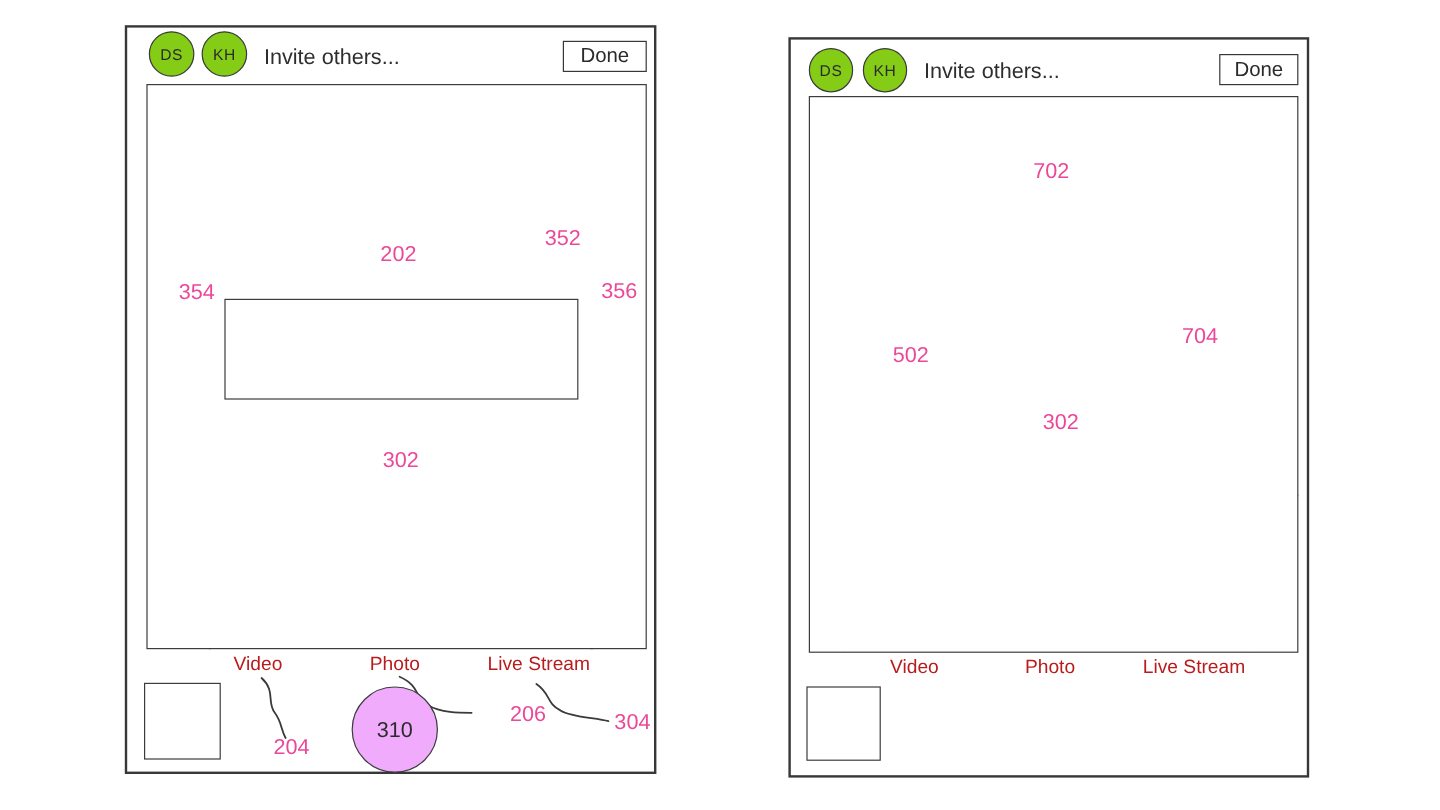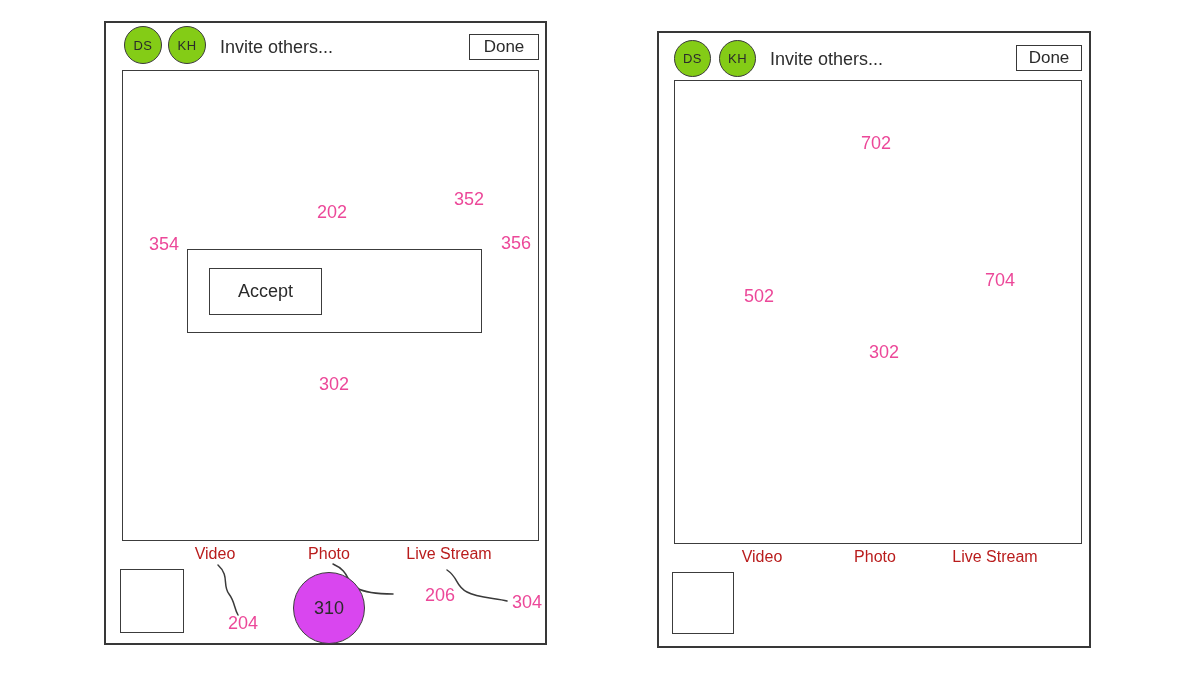--- a/index.html
+++ b/index.html
@@ -10,21 +10,21 @@
   .title{position:absolute;font-size:18px;color:#2e2e2e;white-space:nowrap;}
   .done-btn{position:absolute;border:1.7px solid #383838;display:flex;align-items:center;
     justify-content:center;font-size:17px;background:#fff;box-sizing:border-box;cursor:default;}
   .viewport{position:absolute;border:1.6px solid #3c3c3c;box-sizing:border-box;background:#fff;}
   .ref{position:absolute;transform:translate(-50%,-50%);font-size:18px;color:#ec4899;white-space:nowrap;}
   .mode{position:absolute;transform:translate(-50%,-50%);font-size:16px;color:#b91c1c;white-space:nowrap;}
   .overlay-box{position:absolute;border:1.6px solid #3c3c3c;background:#fff;box-sizing:border-box;}
   .dlg-btn{position:absolute;border:1.6px solid #3c3c3c;background:#fff;display:flex;align-items:center;
     justify-content:center;font-size:18px;box-sizing:border-box;}
   .thumb{position:absolute;border:1.6px solid #3c3c3c;background:#fff;box-sizing:border-box;}
-  .shutter{position:absolute;border:1.6px solid #3c3c3c;border-radius:50%;background:#d946ef;
+  .shutter{position:absolute;border:1.6px solid #3c3c3c;border-radius:50%;background:#f0abfc;
     display:flex;align-items:center;justify-content:center;font-size:18px;box-sizing:border-box;}
   svg.draw{position:absolute;left:0;top:0;pointer-events:none;}
   svg.draw *{vector-effect:non-scaling-stroke;}
 </style>
 </head>
 <body>
 
 <div class="phone" style="left:104px;top:21px;width:443px;height:624px;">
 
   <svg class="draw" width="443" height="624" viewBox="0 0 443 624" fill="none" stroke="#3a3a3a" stroke-width="1.5" stroke-linecap="round">
@@ -54,21 +54,20 @@
   <div class="done-btn" style="left:363px;top:11px;width:70px;height:26px;">Done</div>
 
   <div class="viewport" style="left:16px;top:47px;width:417px;height:471px;"></div>
 
   <div class="ref" style="left:226px;top:145px;margin-top:44px;">202</div>
   <div class="ref" style="left:58px;top:221px;">354</div>
   <div class="ref" style="left:363px;top:176px;">352</div>
   <div class="ref" style="left:410px;top:220px;">356</div>
 
   <div class="overlay-box" style="left:81px;top:226px;width:295px;height:84px;"></div>
-  <div class="dlg-btn" style="left:103px;top:245px;width:113px;height:47px;">Accept</div>
 
   <div class="ref" style="left:228px;top:361px;">302</div>
 
   <div class="mode" style="left:109px;top:531px;">Video</div>
   <div class="mode" style="left:223px;top:531px;">Photo</div>
   <div class="mode" style="left:343px;top:531px;">Live Stream</div>
 
   <div class="thumb" style="left:14px;top:546px;width:64px;height:64px;"></div>
   <div class="shutter" style="left:187px;top:549px;width:72px;height:72px;">310</div>
 

